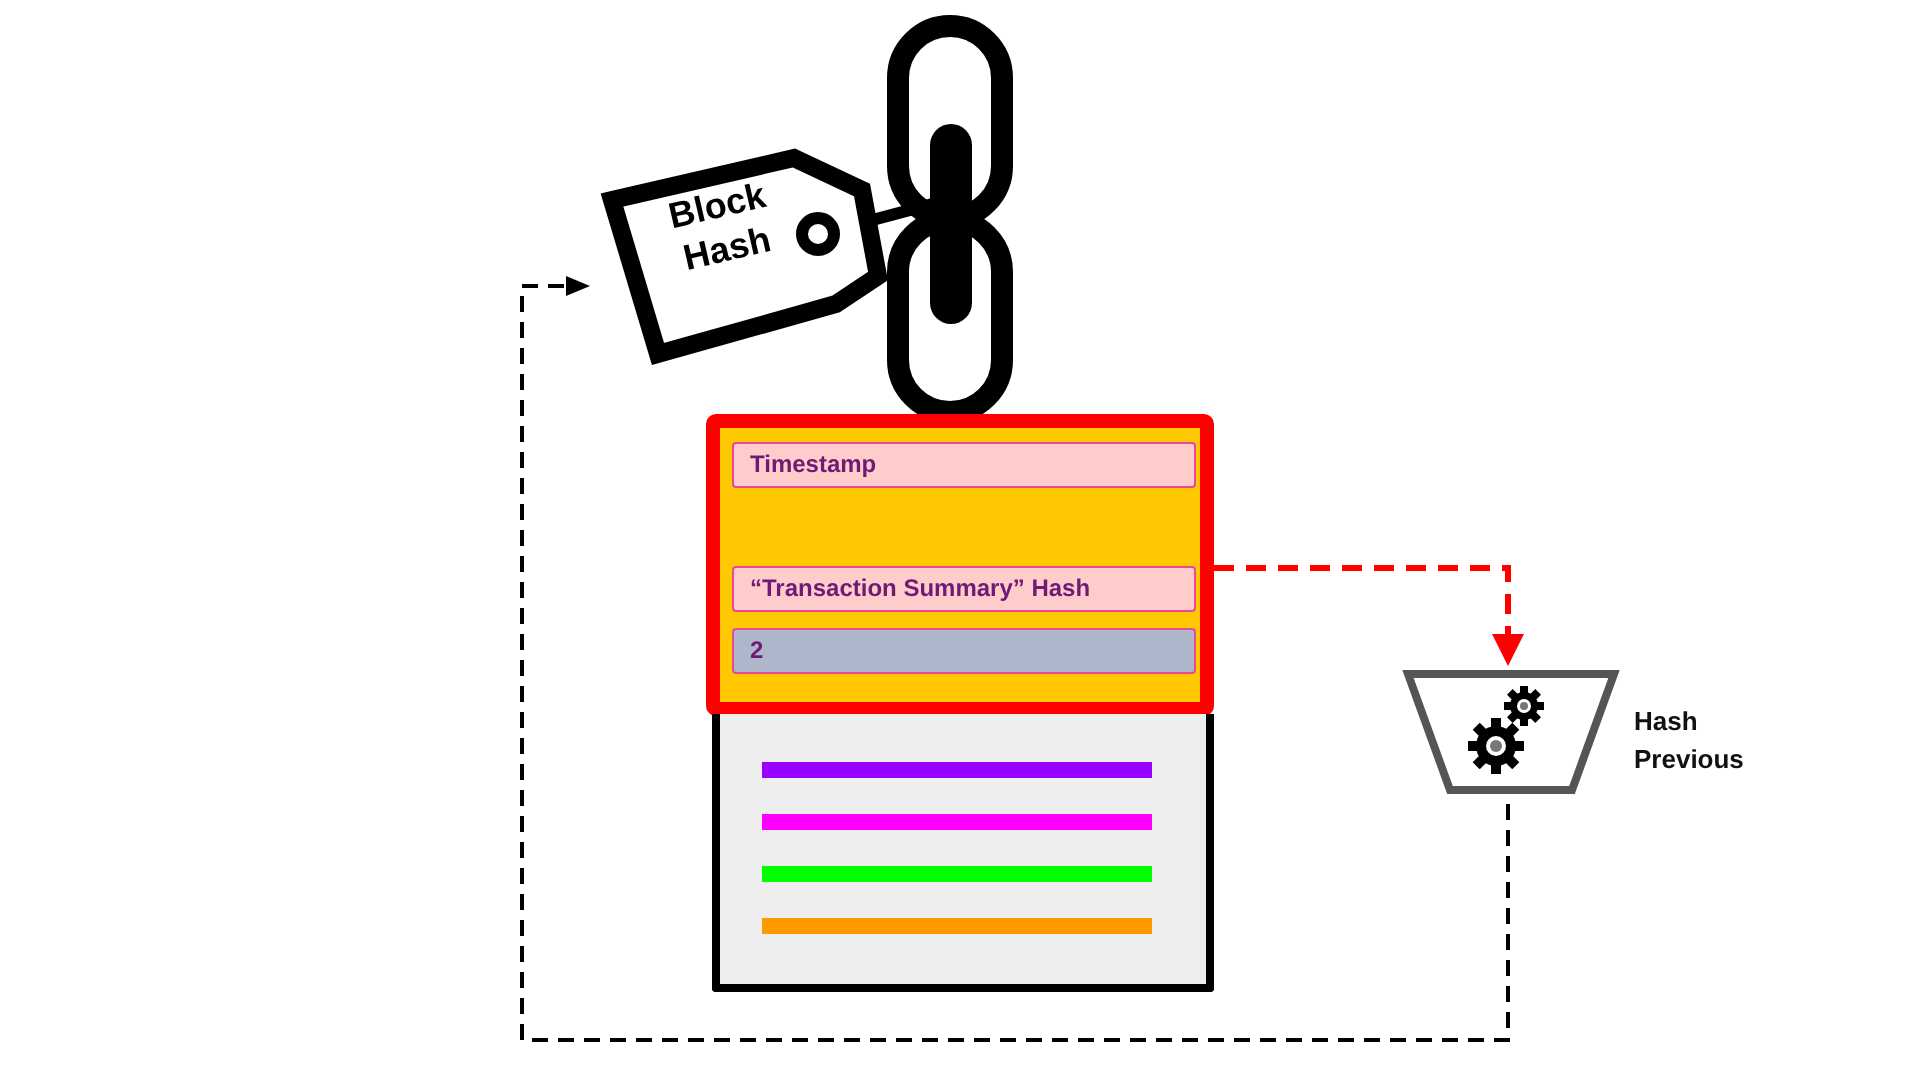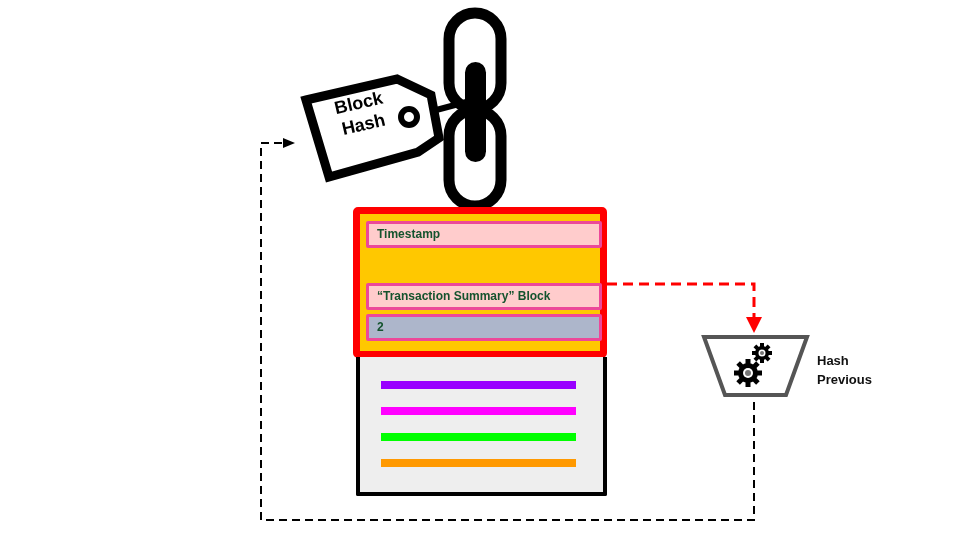--- a/index.html
+++ b/index.html
@@ -5,22 +5,22 @@
   html, body { margin: 0; padding: 0; background: #ffffff; }
   body { width: 960px; height: 540px; position: relative; overflow: hidden;
          font-family: "Liberation Sans", sans-serif; }
   svg.canvas { position: absolute; left: 0; top: 0; }
   .header-block {
     position: absolute; left: 353px; top: 207px; width: 240px; height: 137px;
     background: #FFC800; border: 7px solid #FF0000; border-radius: 5px;
   }
   .field-row {
     position: absolute; left: 6px; width: 222px; height: 21px;
-    border: 3px solid #ec4899; border-radius: 2px; background: #FFCCCC;
-    font-weight: bold; font-size: 12px; color: #14532d;
+    border: 1px solid #ec4899; border-radius: 2px; background: #FFCCCC;
+    font-weight: bold; font-size: 12px; color: #701a75;
     line-height: 21px; padding-left: 8px; box-sizing: content-box;
     white-space: nowrap;
   }
   .field-row.nonce { background: #ADB6CB; }
   .body-block {
     position: absolute; left: 356px; top: 357px; width: 243px; height: 135px;
     background: #EEEEEE; border: 4px solid #000000; border-top: none;
     border-radius: 0 0 2px 2px;
   }
   .tx-line { position: absolute; left: 21px; width: 195px; height: 8px; }
@@ -91,21 +91,21 @@
   </g>
 </svg>
 
 <div class="tag-text">
   <div>Block</div>
   <div>Hash</div>
 </div>
 
 <div class="header-block">
   <div class="field-row" style="top:7px;">Timestamp</div>
-  <div class="field-row" style="top:69px;">“Transaction Summary” Block</div>
+  <div class="field-row" style="top:69px;">“Transaction Summary” Hash</div>
   <div class="field-row nonce" style="top:100px;">2</div>
 </div>
 
 <div class="body-block">
   <div class="tx-line" style="top: 24px; background: rgb(153, 0, 255);"></div>
   <div class="tx-line" style="top: 50px; background: rgb(255, 0, 255);"></div>
   <div class="tx-line" style="top: 76px; background: rgb(0, 255, 0);"></div>
   <div class="tx-line" style="top: 102px; background: rgb(255, 153, 0);"></div>
 </div>
 

